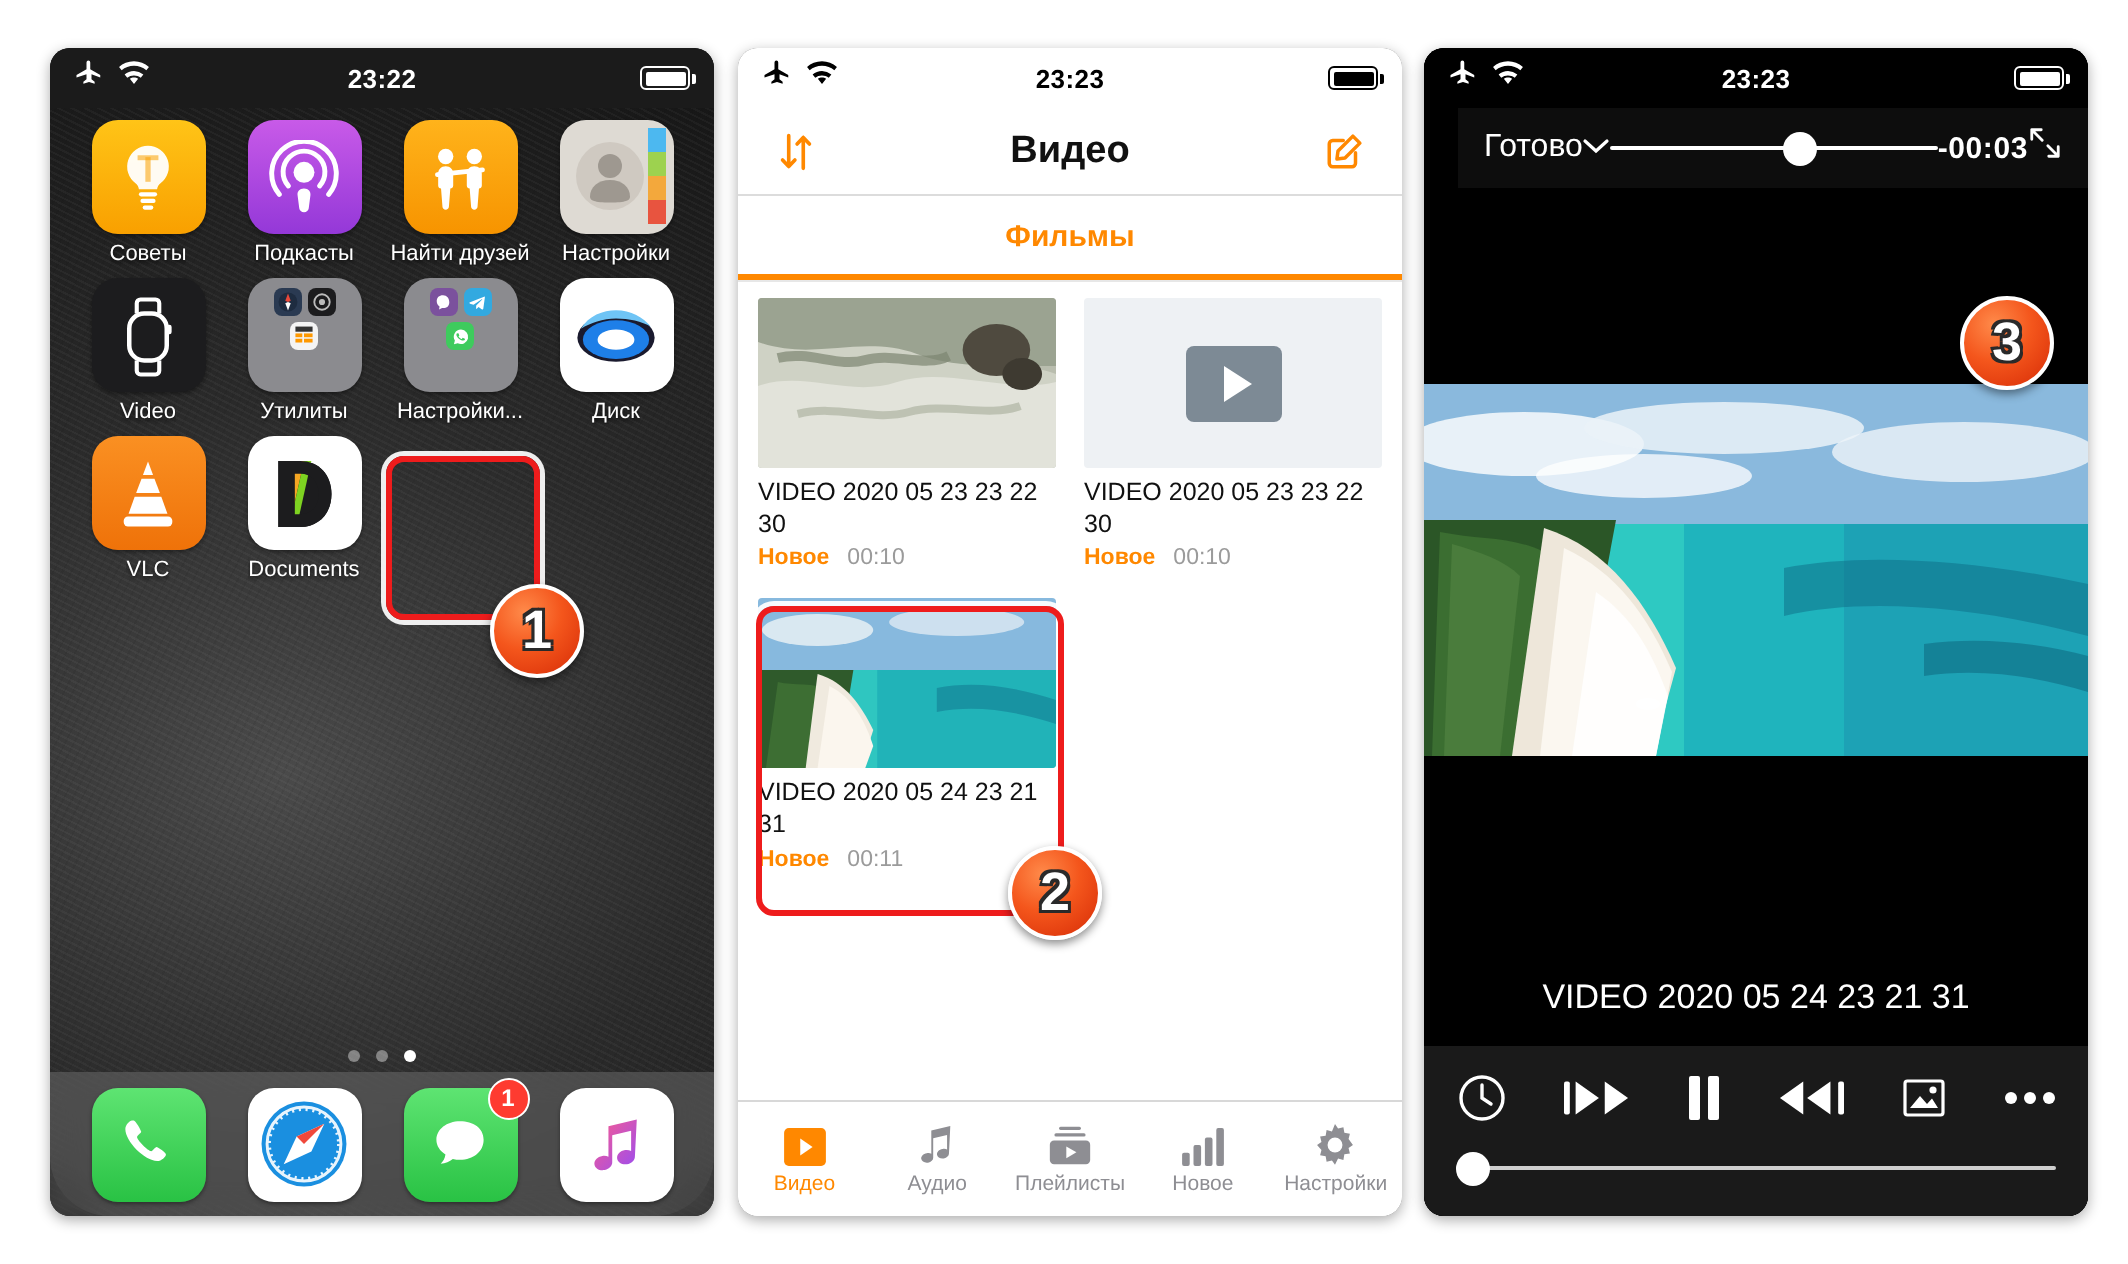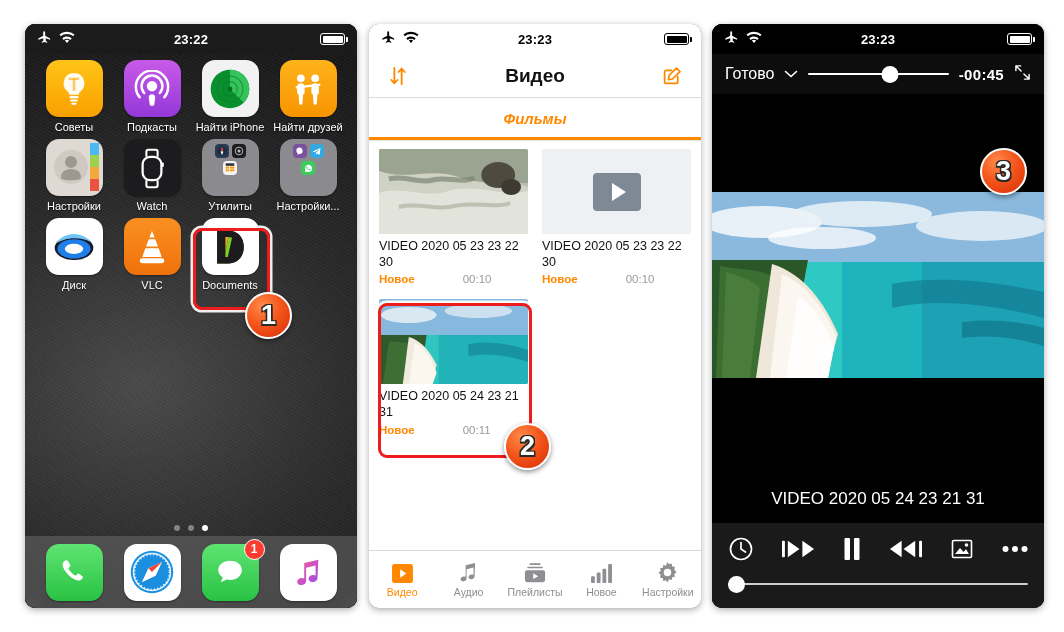--- a/index.html
+++ b/index.html
@@ -49,20 +49,21 @@
   .sb-light { color:#000; background:#fff; }
   .sb-black { color:#fff; background:#000; }
 
   
   .home {
     height:100%; display:flex; flex-direction:column;
     background:
       radial-gradient(ellipse 150% 70% at 35% 62%, #4a4a4a 0%, #2a2a2a 45%, #141414 100%),
       #1c1c1c;
     position:relative;
+    border-radius:30px;
   }
   .home::before{
     content:""; position:absolute; inset:0;
     background-image:
       repeating-linear-gradient(27deg, rgba(255,255,255,.035) 0 1px, transparent 1px 3px),
       repeating-linear-gradient(-63deg, rgba(0,0,0,.05) 0 1px, transparent 1px 4px);
     pointer-events:none;
   }
   .home-grid {
     position:relative; padding:6px 10px 0; display:grid;
@@ -107,57 +108,57 @@
   .vlc-nav {
     height:44px; display:flex; align-items:center; padding:0 14px;
     border-bottom:.5px solid #dcdcdc; flex:0 0 auto;
   }
   .vlc-title { flex:1; text-align:center; font-size:19px; font-weight:bold; color:#111; }
   .icon-btn { color:#ff8800; display:flex; align-items:center; justify-content:center;
               width:30px; height:30px; }
   .vlc-tabs { display:flex; flex:0 0 auto; border-bottom:1px solid #e7e7e7; }
   .vlc-tab {
     flex:1; text-align:center; font-size:15px; font-weight:bold;
-    padding:12px 0 10px; color:#9b9b9b; border-bottom:3px solid transparent;font-style:italic;
+    padding:12px 0 10px; color:#9b9b9b; border-bottom:3px solid transparent;
   }
   .vlc-tab.active { color:#ff8800; border-bottom-color:#ff8800; }
   .vlc-body { flex:1; overflow:hidden; padding:8px 10px 0; background:#fff; }
   .vid-grid { display:grid; grid-template-columns:1fr 1fr; gap:8px 14px; }
   .vid-card { position:relative; }
   .thumb { width:100%; height:85px; border-radius:2px; overflow:hidden; position:relative; }
   .thumb-ph { background:#eef1f4; display:flex; align-items:center; justify-content:center; }
   .ph-play {
     width:48px; height:38px; border-radius:4px; background:#7d8a95;
     display:flex; align-items:center; justify-content:center;
   }
   .ph-play::after {
     content:""; border-left:14px solid #fff; border-top:9px solid transparent;
     border-bottom:9px solid transparent; margin-left:4px;
   }
   .vid-title { margin-top:5px; font-size:12.5px; color:#111; line-height:1.25; }
   .vid-meta { margin-top:3px; display:flex; align-items:center; gap:9px; font-size:11.5px; }
   .vid-new { color:#ff8800; font-weight:bold; }
-  .vid-dur { color:#9b9b9b;margin-left:39px; }
+  .vid-dur { color:#9b9b9b; }
 
   .tabbar {
     height:58px; flex:0 0 auto; border-top:.5px solid #d8d8d8;
     display:flex; align-items:center; background:#fff;
   }
   .tabitem {
     flex:1; display:flex; flex-direction:column; align-items:center; gap:3px;
     font-size:10.5px; color:#8e8e93;
   }
   .tabitem.active { color:#ff8800; }
   .tabicon { height:22px; display:flex; align-items:flex-end; }
 
   
   .player { height:100%; display:flex; flex-direction:column; background:#000; }
   .pl-top {
-    height:40px; display:flex; align-items:center; gap:10px; padding:0 13px;
-    background:#0d0d0d; color:#fff; flex:0 0 auto;
+    height:40px; display:flex; align-items:center; padding:0 13px;
+    background:#0d0d0d; color:#fff; flex:0 0 auto;margin-left:17px;
   }
   .pl-done { font-size:16px; }
   .vol-slider { flex:1; height:18px; position:relative; display:flex; align-items:center; }
   .vol-track { height:2.5px; width:100%; background:#fff; border-radius:2px; }
   .vol-knob {
     position:absolute; left:58%; transform:translateX(-50%);
     width:17px; height:17px; border-radius:50%; background:#fff;
   }
   .pl-time { font-size:15px; font-weight:bold; letter-spacing:.3px; }
   .pl-stage { flex:1; background:#000; display:flex; flex-direction:column;
@@ -241,32 +242,20 @@
             <svg width="38" height="38" viewBox="0 0 40 40" fill="none" stroke="#fff" stroke-width="2.6">
               <circle cx="20" cy="17" r="5.5" fill="#fff" stroke="none"></circle>
               <path d="M20 25.5c-2.4 0-3.6 1.6-3.4 3.4l.9 7c.1 1.2 1.2 2.1 2.5 2.1s2.4-.9 2.5-2.1l.9-7c.2-1.8-1-3.4-3.4-3.4z" fill="#fff" stroke="none"></path>
               <path d="M11.8 24.2a11 11 0 1 1 16.4 0" stroke-linecap="round"></path>
               <path d="M7 28.6a17 17 0 1 1 26 0" stroke-linecap="round"></path>
             </svg>
           </div>
           <div class="app-label">Подкасты</div>
         </div>
 
-        <div class="app">
-          <div class="app-icon" style="background:#f2f2f2">
-            <svg width="46" height="46" viewBox="0 0 50 50">
-              <circle cx="25" cy="25" r="21" fill="#0a8f2f"></circle>
-              <path d="M25 4a21 21 0 0 1 21 21 21 21 0 0 1-6.2 14.8L25 25z" fill="#35c45b"></path>
-              <circle cx="25" cy="25" r="14" fill="none" stroke="#0b7a29" stroke-width="1.3" opacity=".6"></circle>
-              <circle cx="25" cy="25" r="8" fill="none" stroke="#0b7a29" stroke-width="1.3" opacity=".6"></circle>
-              <circle cx="25" cy="25" r="2.6" fill="#0b6b24"></circle>
-            </svg>
-          </div>
-          <div class="app-label">Найти iPhone</div>
-        </div>
 
         <div class="app">
           <div class="app-icon" style="background:linear-gradient(#ffb31b,#f79400)">
             <svg width="36" height="34" viewBox="0 0 40 38" fill="#fff">
               <circle cx="12" cy="7" r="4.3"></circle>
                 <circle cx="28" cy="7" r="4.3"></circle>
               <path d="M12 12.5c-2.6 0-4.2 1.8-4.2 4.2v6.5c0 1 .7 1.7 1.6 1.7l.8 10.2c.1 1 .8 1.6 1.8 1.6s1.7-.6 1.8-1.6l.8-10.2c.9 0 1.6-.7 1.6-1.7v-6.5c0-2.4-1.6-4.2-4.2-4.2z"></path>
               <path d="M28 12.5c-2.6 0-4.2 1.8-4.2 4.2v6.5c0 1 .7 1.7 1.6 1.7l.8 10.2c.1 1 .8 1.6 1.8 1.6s1.7-.6 1.8-1.6l.8-10.2c.9 0 1.6-.7 1.6-1.7v-6.5c0-2.4-1.6-4.2-4.2-4.2z"></path>
               <rect x="6" y="14.5" width="28" height="2.6" rx="1.3" transform="rotate(-6 20 16)"></rect>
             </svg>
@@ -291,21 +280,21 @@
 
 
         <div class="app">
           <div class="app-icon" style="background:#1c1c1e">
             <svg width="30" height="44" viewBox="0 0 32 46" fill="none" stroke="#fff" stroke-width="2.4">
               <rect x="6" y="11" width="20" height="25" rx="8"></rect>
               <path d="M10 11V5.5A2 2 0 0 1 12 3.5h8a2 2 0 0 1 2 2V11M10 36v5.5a2 2 0 0 0 2 2h8a2 2 0 0 0 2-2V36" stroke-width="2.2"></path>
               <rect x="26" y="17" width="2.6" height="5" rx="1.2" fill="#fff" stroke="none"></rect>
             </svg>
           </div>
-          <div class="app-label">Watch</div>
+          <div class="app-label">Video</div>
         </div>
 
         <div class="app">
           <div class="app-icon folder">
             <span class="mini" style="background:#2a3a52">
               <svg width="12" height="12" viewBox="0 0 14 14">
                   <circle cx="7" cy="7" r="5.5" fill="#1e2c40"></circle>
                   <path d="M7 2l1.6 4.2L7 7 5.4 6.2z" fill="#e8483a"></path>
                   <path d="M7 12l-1.6-4.2L7 7l1.6.8z" fill="#fff"></path>
                 </svg>
@@ -620,21 +609,21 @@
         <span class="pl-done">Готово</span>
         <span>
           <svg width="14" height="10" viewBox="0 0 14 10" fill="none" stroke="#fff" stroke-width="1.6" stroke-linecap="round">
               <path d="M1.5 2.5L7 7.5l5.5-5"></path>
             </svg>
         </span>
         <span class="vol-slider">
           <span class="vol-track"></span>
           <span class="vol-knob"></span>
         </span>
-        <span class="pl-time">-00:45</span>
+        <span class="pl-time">-00:03</span>
         <span>
           <svg width="17" height="17" viewBox="0 0 18 18" fill="none" stroke="#fff" stroke-width="1.5" stroke-linecap="round" stroke-linejoin="round">
             <path d="M7 2H2v5M2 2l5.5 5.5"></path>
               <path d="M11 16h5v-5M16 16l-5.5-5.5"></path>
           </svg>
         </span>
       </div>
 
       <div class="pl-stage">
         <div class="video-frame">

